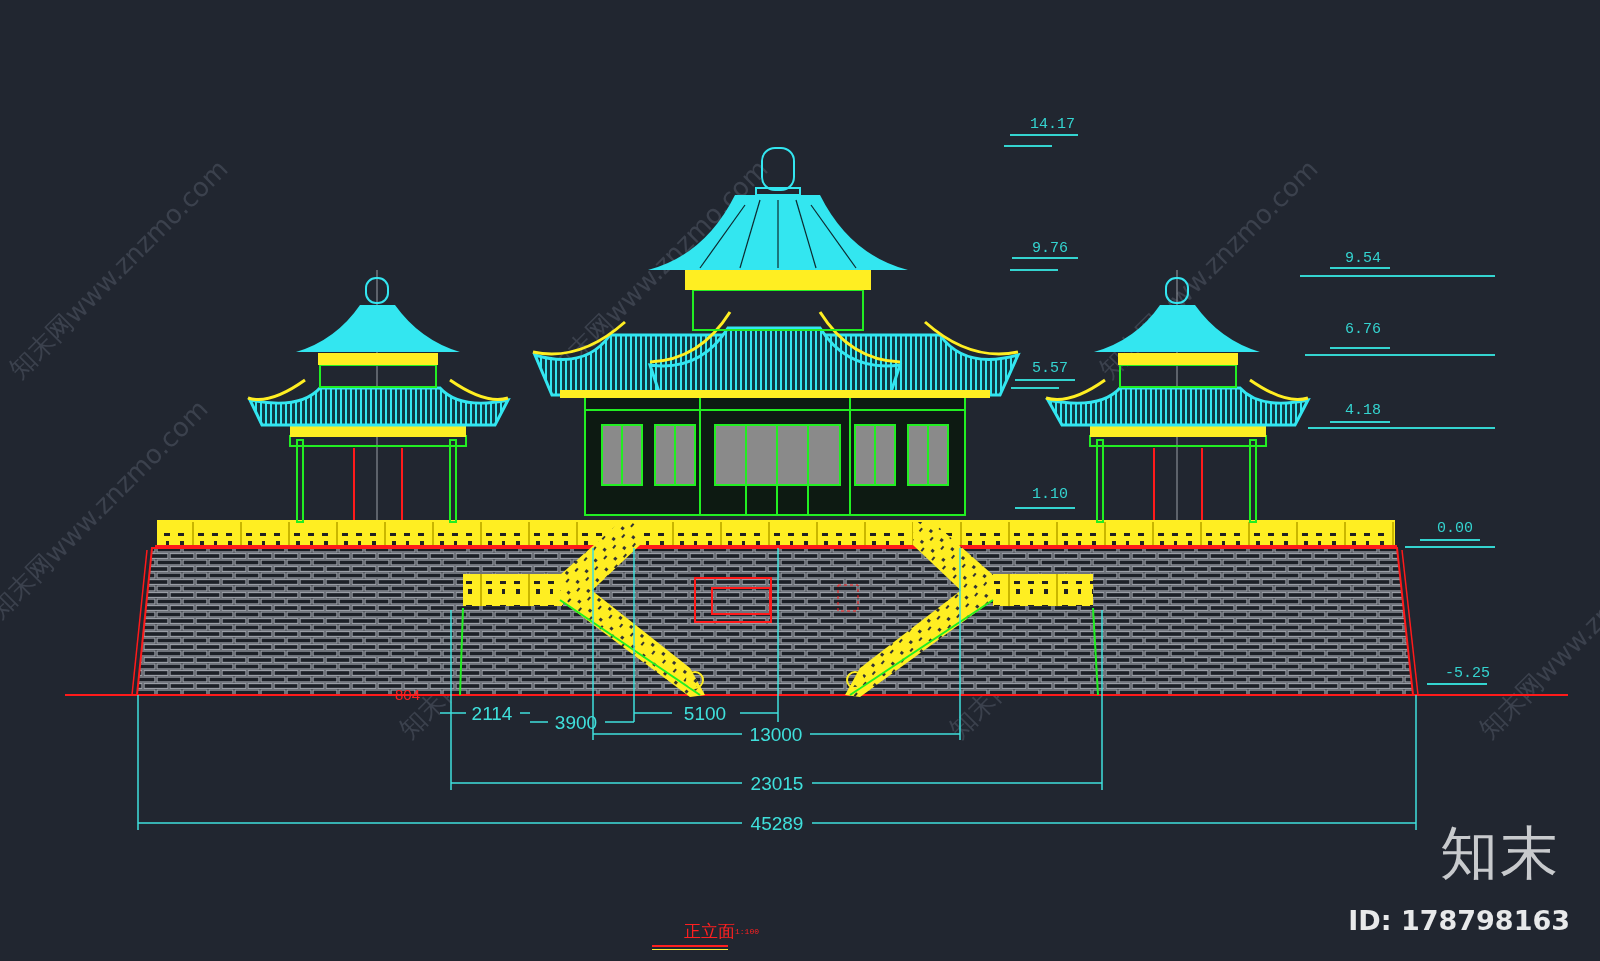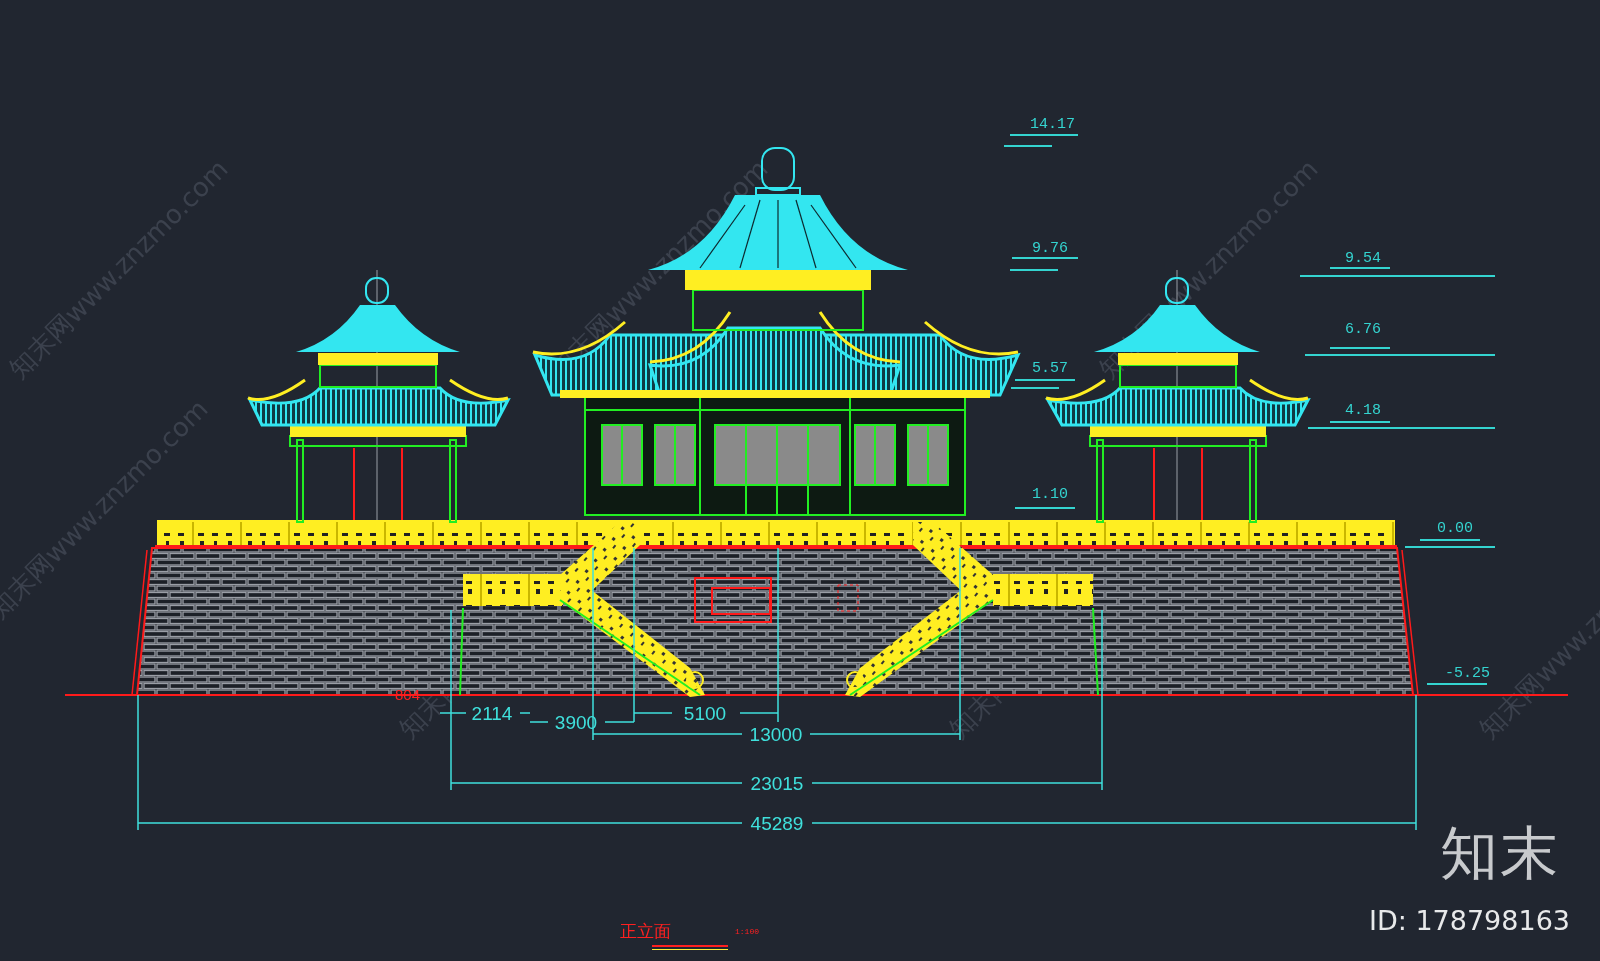--- a/index.html
+++ b/index.html
@@ -2,22 +2,22 @@
 <html><head>
 <meta charset="utf-8">
 <style>
   html,body{margin:0;padding:0;background:#212630;}
   body{width:1600px;height:961px;overflow:hidden;position:relative;font-family:"Liberation Sans",sans-serif;}
   #canvas{position:absolute;left:0;top:0;width:1600px;height:961px;}
   .lvl-text{font-family:"Liberation Mono",monospace;font-size:15px;fill:#34d4d0;}
   .dim-text{font-family:"Liberation Sans",sans-serif;font-size:19px;fill:#3fe0dc;}
   .wm{font-family:"DejaVu Sans",sans-serif;font-size:26px;fill:#5b6270;opacity:0.45;}
   .brand{position:absolute;right:40px;top:815px;color:#c8cacd;font-family:"DejaVu Sans",sans-serif;font-size:58px;letter-spacing:2px;}
-  .brand-id{position:absolute;right:30px;top:905px;color:#e8e9ea;font-family:"DejaVu Sans",sans-serif;font-weight:normal;font-size:27px;}
-  .title{position:absolute;left:620px;top:920px;color:#ff2020;font-family:"DejaVu Sans",sans-serif;font-size:17px;}
+  .brand-id{position:absolute;right:30px;top:905px;color:#e8e9ea;font-family:"DejaVu Sans",sans-serif;font-weight:bold;font-size:27px;}
+  .title{position:absolute;left:684px;top:920px;color:#ff2020;font-family:"DejaVu Sans",sans-serif;font-size:17px;}
   .title-scale{position:absolute;left:735px;top:927px;color:#ff2020;font-family:Liberation Mono, monospace;font-size:8px;}
   .title-underline{position:absolute;left:652px;top:945px;width:76px;height:2px;background:#ff2020;}
   .title-underline2{position:absolute;left:652px;top:949px;width:76px;height:1px;background:#ffee33;}
 </style>
 </head>
 <body>
 
 <svg id="canvas" viewBox="0 0 1600 961" xmlns="http://www.w3.org/2000/svg">
   <defs>
     <pattern id="brick" width="26" height="13" patternUnits="userSpaceOnUse">

